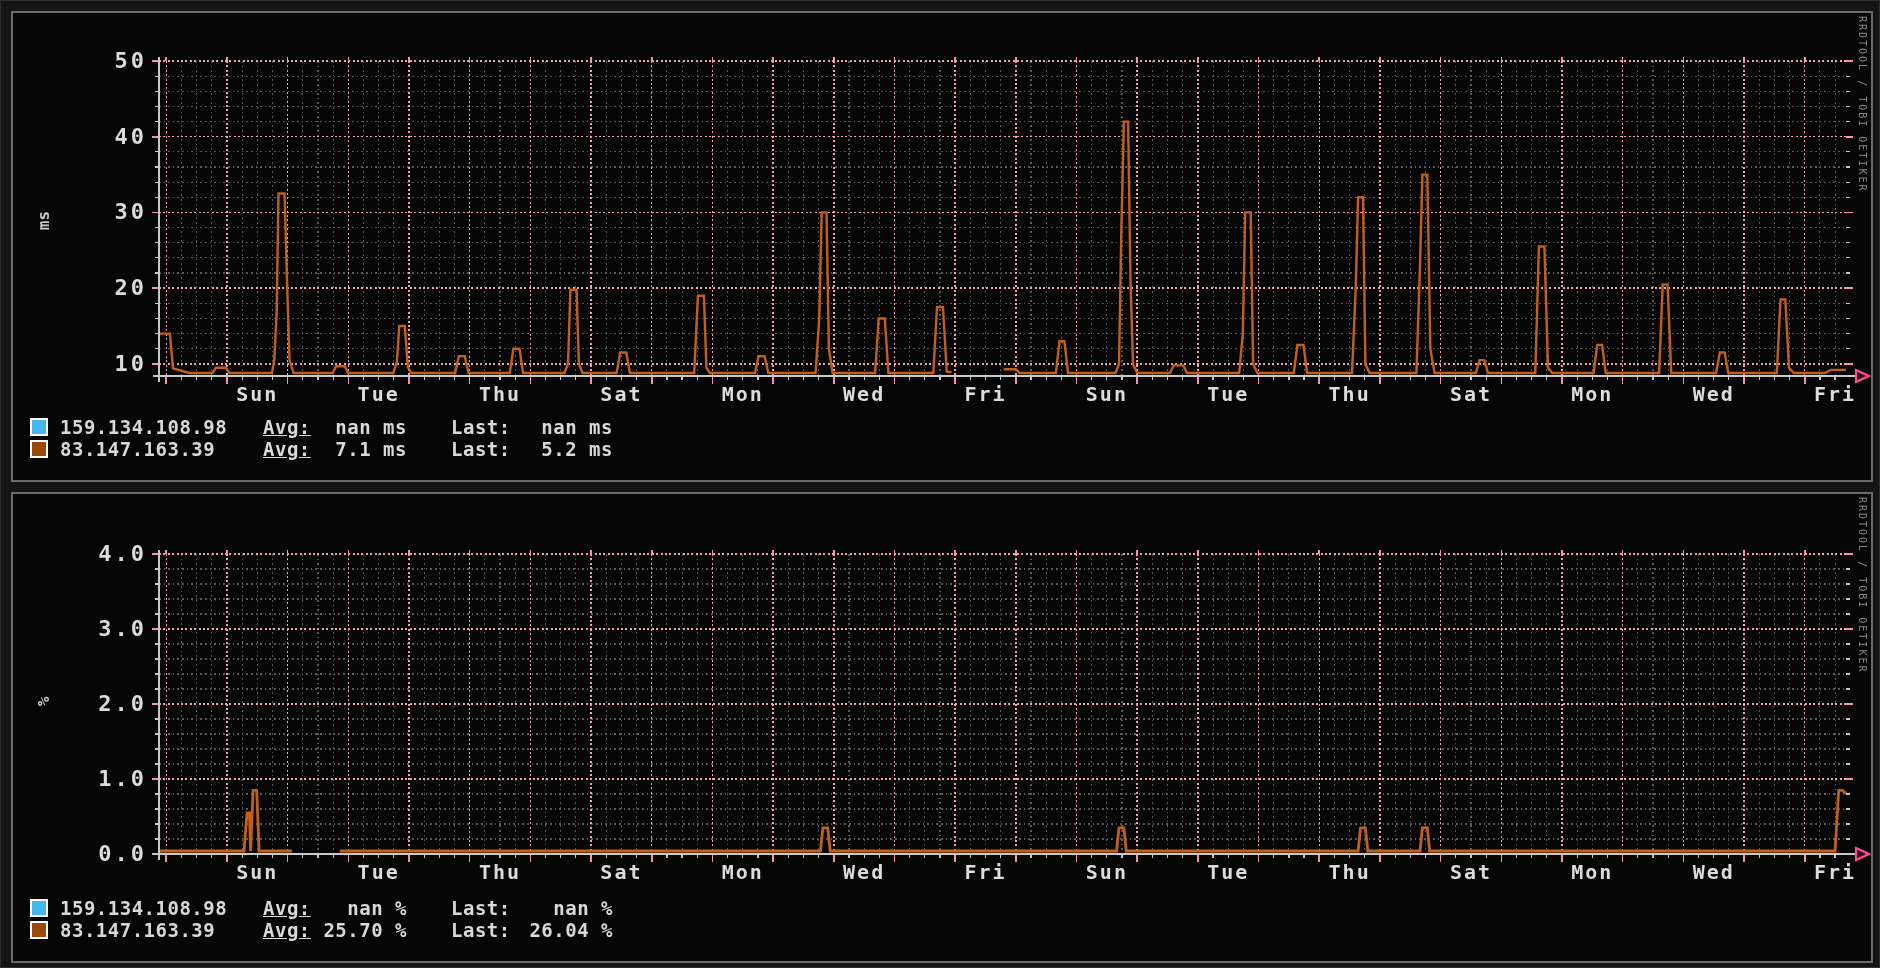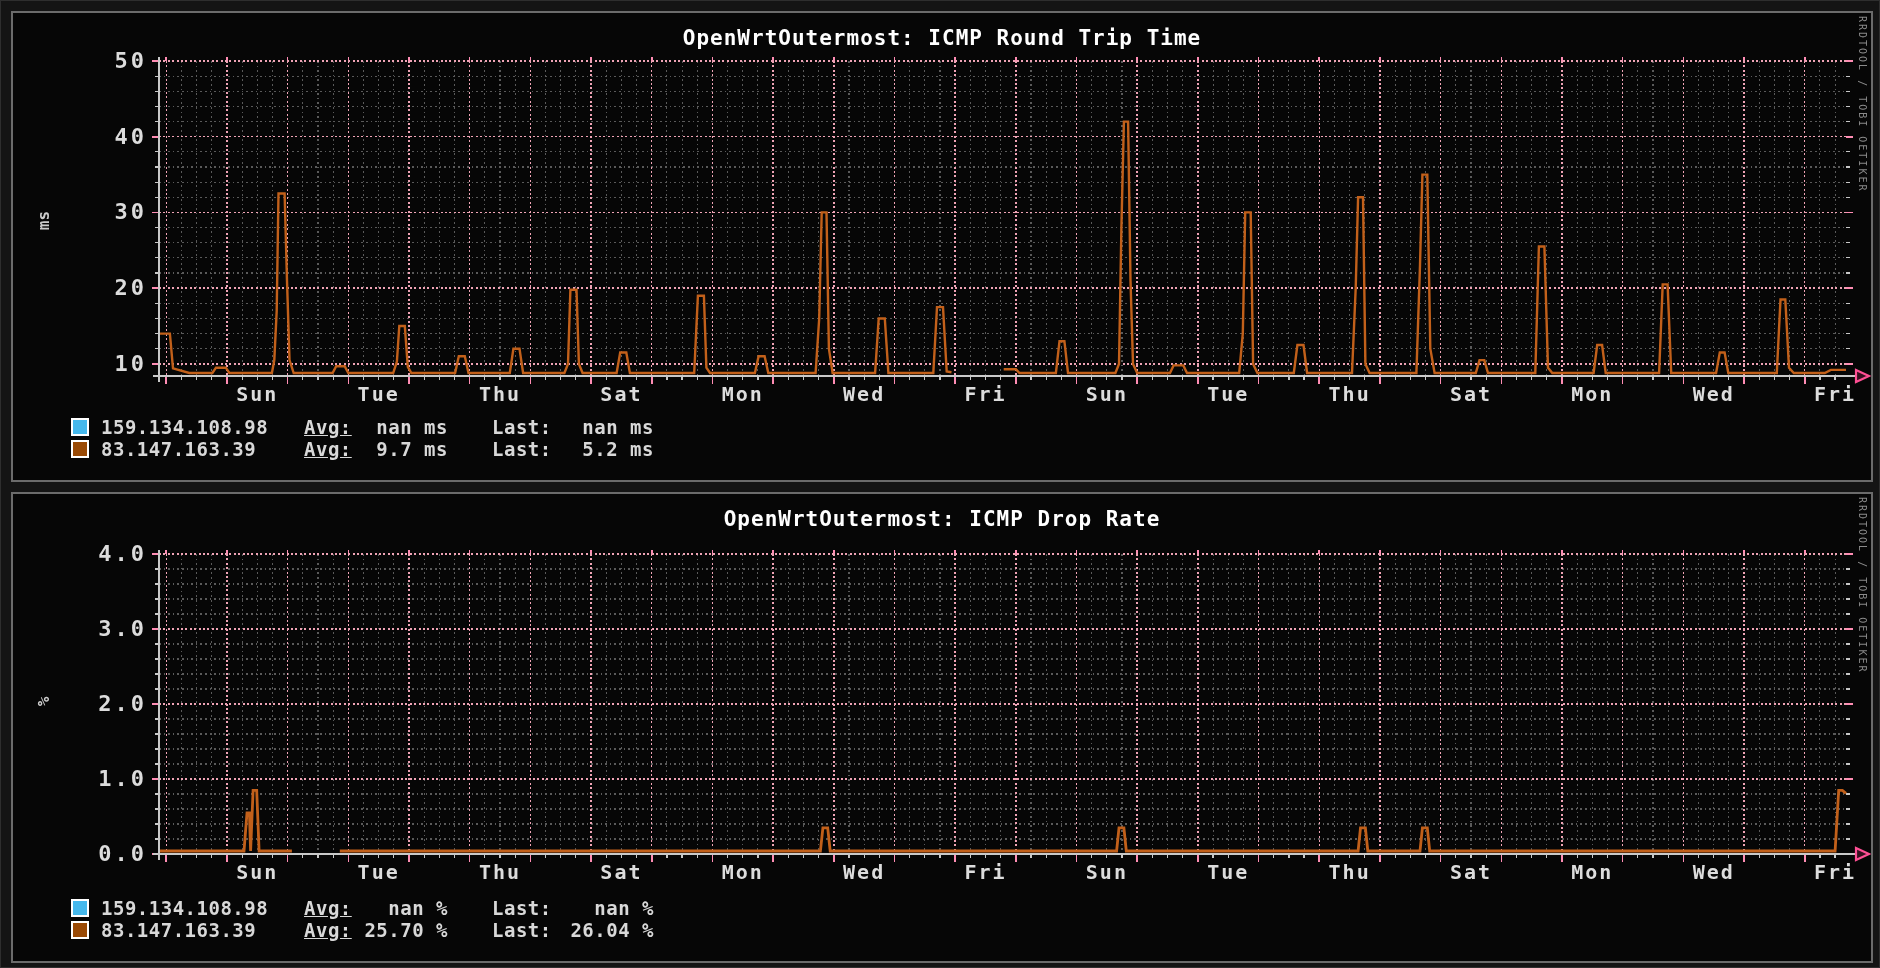--- a/index.html
+++ b/index.html
@@ -6,36 +6,35 @@
   .page{position:relative;width:1880px;height:968px;background:#141414;border:1px solid #2e2e2e;box-sizing:border-box;overflow:hidden;font-family:"DejaVu Sans Mono",monospace;}
   .panel{position:absolute;left:10px;width:1862px;height:471px;background:#060606;border:2px solid #6b6b6b;box-sizing:border-box;}
   .panel-1{top:10px;}
   .panel-2{top:491px;}
   .title{position:absolute;top:13px;left:0;right:0;text-align:center;color:#ffffff;font-size:21px;font-weight:700;letter-spacing:1px;white-space:pre;}
   .unit{position:absolute;left:10px;top:198px;width:40px;text-align:center;color:#cccccc;font-size:16px;font-weight:700;transform:rotate(-90deg);}
   svg.plot{position:absolute;left:0;top:36px;width:1858px;height:352px;display:block;}
   svg.plot text{font-family:"DejaVu Sans Mono",monospace;fill:#dcdcdc;}
   .branding{position:absolute;top:3px;right:3px;color:#8a8a8a;font-size:10px;letter-spacing:2px;writing-mode:vertical-rl;white-space:pre;}
   .legend{position:absolute;left:17px;top:403px;}
-  .lg-row{display:flex;align-items:center;height:22px;color:#d8d8d8;font-size:19px;font-weight:700;letter-spacing:.5px;white-space:pre;margin-left:41px;}
+  .lg-row{display:flex;align-items:center;height:22px;color:#d8d8d8;font-size:19px;font-weight:700;letter-spacing:.5px;white-space:pre;}
   .lg-swatch{display:inline-block;width:14px;height:14px;border:2px solid #ffffff;box-sizing:content-box;margin-right:12px;}
   .lg-label{display:inline-block;width:203px;}
   .lg-k{display:inline-block;width:58px;text-decoration:underline;}
   .lg-v{display:inline-block;width:86px;text-align:right;}
   .lg-gap{display:inline-block;width:44px;}
   .lg-k2{display:inline-block;width:70px;}
   .lg-v2{display:inline-block;width:92px;text-align:right;}
 </style>
 </head>
 <body>
 
 <div class="page">
 
   <section class="panel panel-1">
-    <div class="title">OpenWrtOutermost: ICMP Round Trip Time</div>
     <div class="unit">ms</div>
     <svg class="plot" viewBox="0 0 1858 352">
         <g shape-rendering="crispEdges">
           <line x1="168.45287769784173" y1="12" x2="168.45287769784173" y2="327" stroke="#5a5a5a" stroke-width="1.1" stroke-dasharray="1.6 3"></line>
           <line x1="168.45287769784173" y1="327" x2="168.45287769784173" y2="331" stroke="#c8c8c8" stroke-width="1.2"></line>
           <line x1="183.62374100719424" y1="12" x2="183.62374100719424" y2="327" stroke="#5a5a5a" stroke-width="1.1" stroke-dasharray="1.6 3"></line>
           <line x1="183.62374100719424" y1="327" x2="183.62374100719424" y2="331" stroke="#c8c8c8" stroke-width="1.2"></line>
           <line x1="198.79460431654675" y1="12" x2="198.79460431654675" y2="327" stroke="#5a5a5a" stroke-width="1.1" stroke-dasharray="1.6 3"></line>
           <line x1="198.79460431654675" y1="327" x2="198.79460431654675" y2="331" stroke="#c8c8c8" stroke-width="1.2"></line>
           <line x1="229.1363309352518" y1="12" x2="229.1363309352518" y2="327" stroke="#5a5a5a" stroke-width="1.1" stroke-dasharray="1.6 3"></line>
@@ -367,26 +366,25 @@
         <text x="1215.2424460431655" y="352" text-anchor="middle" font-size="20" font-weight="700" letter-spacing="2">Tue</text>
         <text x="1336.6093525179856" y="352" text-anchor="middle" font-size="20" font-weight="700" letter-spacing="2">Thu</text>
         <text x="1457.9762589928057" y="352" text-anchor="middle" font-size="20" font-weight="700" letter-spacing="2">Sat</text>
         <text x="1579.3431654676258" y="352" text-anchor="middle" font-size="20" font-weight="700" letter-spacing="2">Mon</text>
         <text x="1700.7100719424461" y="352" text-anchor="middle" font-size="20" font-weight="700" letter-spacing="2">Wed</text>
         <text x="1822.0769784172662" y="352" text-anchor="middle" font-size="20" font-weight="700" letter-spacing="2">Fri</text>
       </svg>
     <div class="branding">RRDTOOL / TOBI OETIKER</div>
     <div class="legend">
         <div class="lg-row"><span class="lg-swatch" style="background: rgb(69, 184, 236);"></span><span class="lg-label">159.134.108.98</span><span class="lg-k">Avg:</span><span class="lg-v">nan ms</span><span class="lg-gap"></span><span class="lg-k2">Last:</span><span class="lg-v2">nan ms</span></div>
-        <div class="lg-row"><span class="lg-swatch" style="background: rgb(154, 74, 5);"></span><span class="lg-label">83.147.163.39</span><span class="lg-k">Avg:</span><span class="lg-v">9.7 ms</span><span class="lg-gap"></span><span class="lg-k2">Last:</span><span class="lg-v2">5.2 ms</span></div>
+        <div class="lg-row"><span class="lg-swatch" style="background: rgb(154, 74, 5);"></span><span class="lg-label">83.147.163.39</span><span class="lg-k">Avg:</span><span class="lg-v">7.1 ms</span><span class="lg-gap"></span><span class="lg-k2">Last:</span><span class="lg-v2">5.2 ms</span></div>
       </div>
   </section>
 
   <section class="panel panel-2">
-    <div class="title">OpenWrtOutermost: ICMP Drop Rate</div>
     <div class="unit">%</div>
     <svg class="plot" viewBox="0 0 1858 352">
         <g shape-rendering="crispEdges">
           <line x1="168.45287769784173" y1="24" x2="168.45287769784173" y2="324" stroke="#5a5a5a" stroke-width="1.1" stroke-dasharray="1.6 3"></line>
           <line x1="168.45287769784173" y1="324" x2="168.45287769784173" y2="328" stroke="#c8c8c8" stroke-width="1.2"></line>
           <line x1="183.62374100719424" y1="24" x2="183.62374100719424" y2="324" stroke="#5a5a5a" stroke-width="1.1" stroke-dasharray="1.6 3"></line>
           <line x1="183.62374100719424" y1="324" x2="183.62374100719424" y2="328" stroke="#c8c8c8" stroke-width="1.2"></line>
           <line x1="198.79460431654675" y1="24" x2="198.79460431654675" y2="324" stroke="#5a5a5a" stroke-width="1.1" stroke-dasharray="1.6 3"></line>
           <line x1="198.79460431654675" y1="324" x2="198.79460431654675" y2="328" stroke="#c8c8c8" stroke-width="1.2"></line>
           <line x1="229.1363309352518" y1="24" x2="229.1363309352518" y2="324" stroke="#5a5a5a" stroke-width="1.1" stroke-dasharray="1.6 3"></line>

